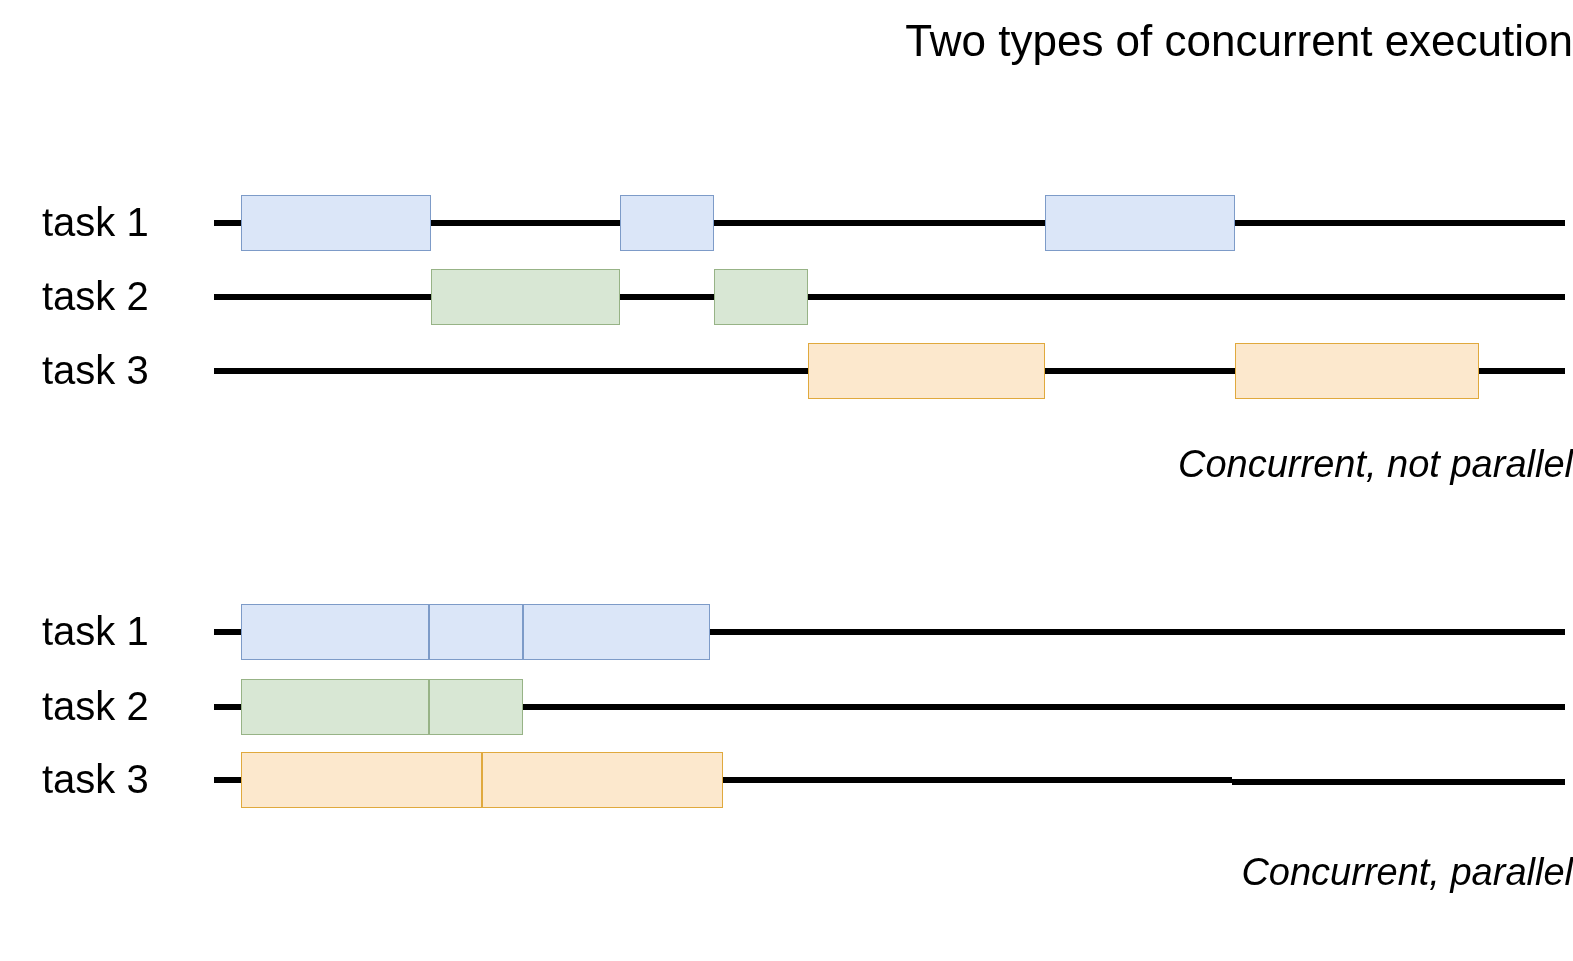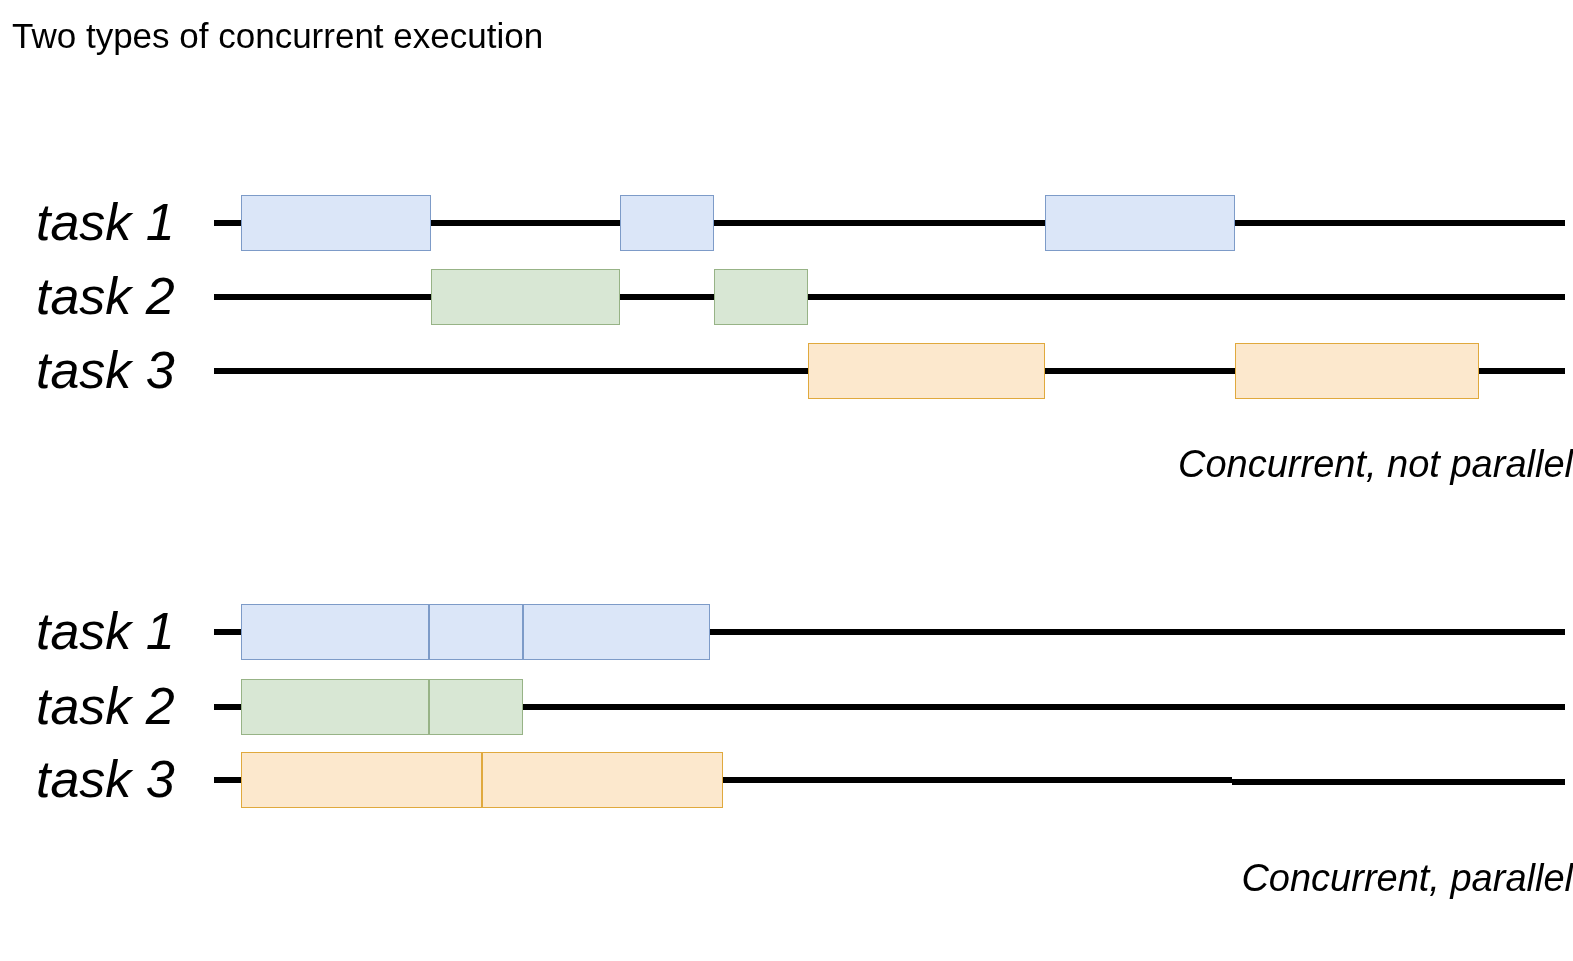--- a/index.html
+++ b/index.html
@@ -7,40 +7,39 @@
     position:relative;
     width:1573px;
     height:961px;
     background:#ffffff;
     overflow:hidden;
     font-family:"Liberation Sans", sans-serif;
     color:#000;
   }
   .title{
     position:absolute;
-    top:16px;left:12px;right:0;
-    text-align:left;
-    font-size:35px;
+    top:16px;left:0;right:0;
+    text-align:right;
+    font-size:44px;
     font-weight:400;
     letter-spacing:0px;
   }
   .caption{
     position:absolute;
     left:0;right:0;
     text-align:right;
     font-style:italic;
     font-size:38px;
   }
   .task-label{
     position:absolute;
-    left:36px;
-    font-size:52px;
+    left:42px;
+    font-size:40px;
     line-height:48px;
     white-space:nowrap;
-    font-style:italic;
   }
   .tline{
     position:absolute;
     height:6px;
   }
   .block{
     position:absolute;
     height:56px;
     border:1px solid;
     box-sizing:border-box;
@@ -59,21 +58,21 @@
       <div class="block" style="left: 620px; width: 94px; top: 195px; height: 56px; background: rgb(219, 230, 248); border-color: rgb(125, 155, 200);"></div>
       <div class="block" style="left: 1045px; width: 190px; top: 195px; height: 56px; background: rgb(219, 230, 248); border-color: rgb(125, 155, 200);"></div>
       <div class="task-label" style="top: 272px;">task 2</div>
       <div class="tline" style="left: 214px; width: 1351px; top: 294px; height: 6px; background: rgb(0, 0, 0);"></div>
       <div class="block" style="left: 431px; width: 189px; top: 269px; height: 56px; background: rgb(216, 231, 212); border-color: rgb(151, 179, 134);"></div>
       <div class="block" style="left: 714px; width: 94px; top: 269px; height: 56px; background: rgb(216, 231, 212); border-color: rgb(151, 179, 134);"></div>
       <div class="task-label" style="top: 346px;">task 3</div>
       <div class="tline" style="left: 214px; width: 1351px; top: 368px; height: 6px; background: rgb(0, 0, 0);"></div>
       <div class="block" style="left: 808px; width: 237px; top: 343px; height: 56px; background: rgb(252, 232, 205); border-color: rgb(224, 169, 61);"></div>
       <div class="block" style="left: 1235px; width: 244px; top: 343px; height: 56px; background: rgb(252, 232, 205); border-color: rgb(224, 169, 61);"></div>
-      <div class="caption" style="top: 851px; margin-top: 6px;">Concurrent, parallel</div>
+      <div class="caption" style="top: 851px;">Concurrent, parallel</div>
       <div class="task-label" style="top: 607px;">task 1</div>
       <div class="tline" style="left: 214px; width: 1351px; top: 629px; height: 6px; background: rgb(0, 0, 0);"></div>
       <div class="block" style="left: 241px; width: 188px; top: 604px; height: 56px; background: rgb(219, 230, 248); border-color: rgb(125, 155, 200);"></div>
       <div class="block" style="left: 429px; width: 94px; top: 604px; height: 56px; background: rgb(219, 230, 248); border-color: rgb(125, 155, 200);"></div>
       <div class="block" style="left: 523px; width: 187px; top: 604px; height: 56px; background: rgb(219, 230, 248); border-color: rgb(125, 155, 200);"></div>
       <div class="task-label" style="top: 682px;">task 2</div>
       <div class="tline" style="left: 214px; width: 1351px; top: 704px; height: 6px; background: rgb(0, 0, 0);"></div>
       <div class="block" style="left: 241px; width: 188px; top: 679px; height: 56px; background: rgb(216, 231, 212); border-color: rgb(151, 179, 134);"></div>
       <div class="block" style="left: 429px; width: 94px; top: 679px; height: 56px; background: rgb(216, 231, 212); border-color: rgb(151, 179, 134);"></div>
       <div class="task-label" style="top: 755px;">task 3</div>

